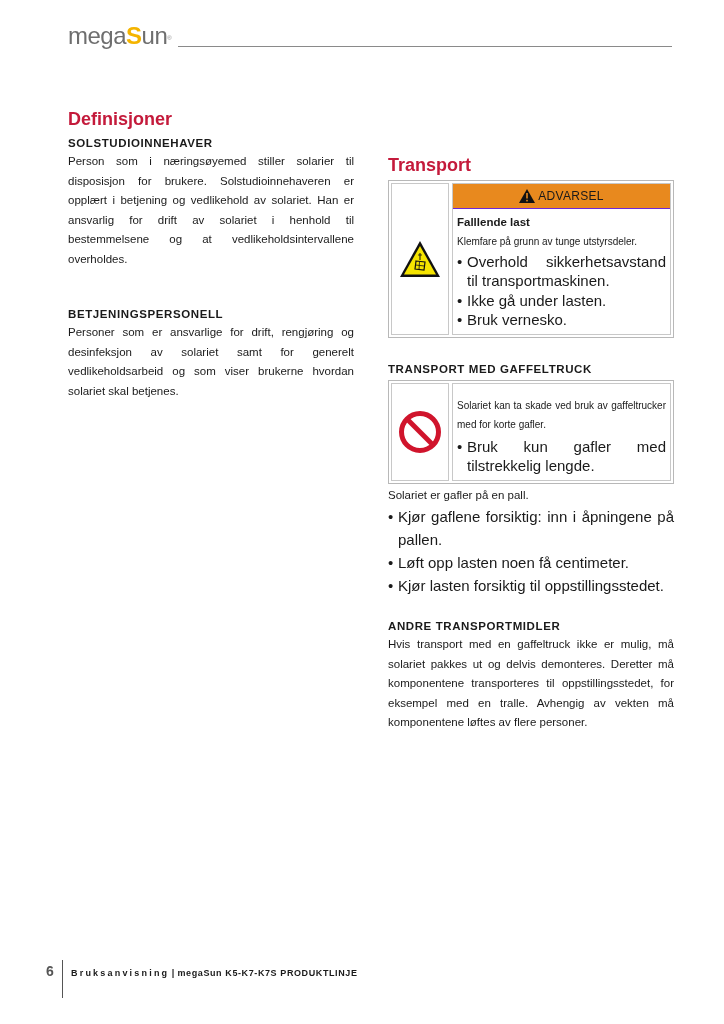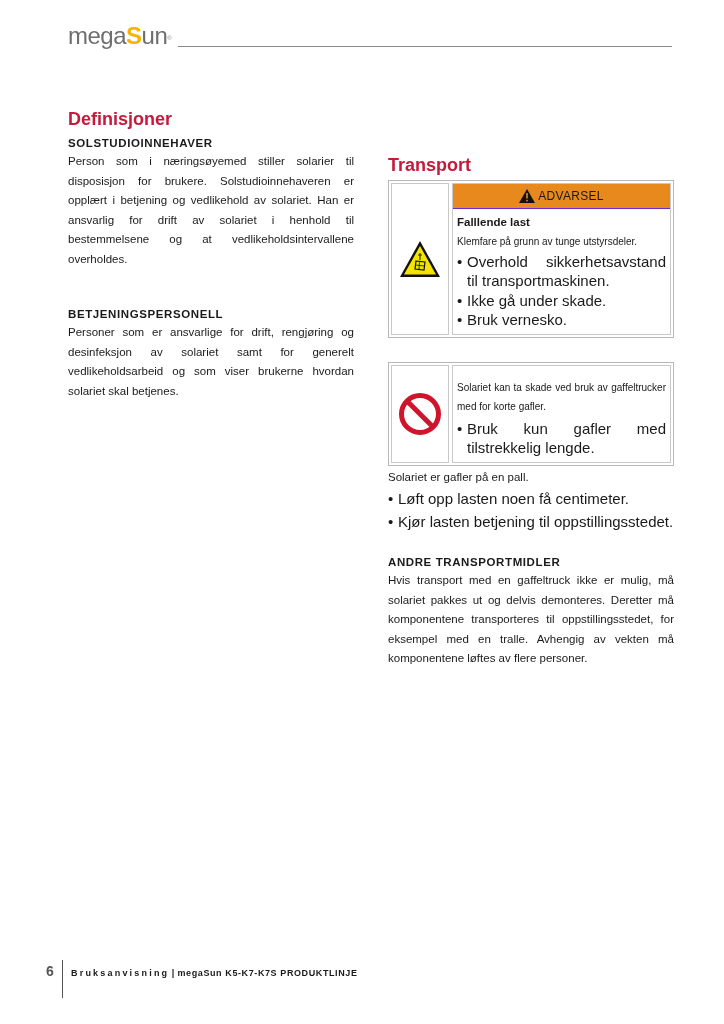--- a/index.html
+++ b/index.html
@@ -87,50 +87,52 @@
           <rect x="7.2" y="4" width="1.6" height="5.5" fill="#e8891e"></rect>
           <rect x="7.2" y="10.8" width="1.6" height="1.6" fill="#e8891e"></rect>
         </svg>
         <span>ADVARSEL</span>
       </div>
       <div class="warn-body">
         <div class="t">Falllende last</div>
         <div class="p">Klemfare på grunn av tunge utstyrsdeler.</div>
         <ul class="bl">
           <li>Overhold sikkerhetsavstand til transportmaskinen.</li>
-          <li>Ikke gå under skade.</li>
+          <li>Ikke gå under lasten.</li>
           <li>Bruk vernesko.</li>
         </ul>
       </div>
     </div>
   </div>
 
   <div style="height:22px"></div>
+  <p class="subhead">TRANSPORT MED GAFFELTRUCK</p>
 
   <div class="box" style="margin-top:2px;">
     <div class="pic">
       <svg width="44" height="44" viewBox="0 0 44 44">
         <circle cx="22" cy="22" r="18.5" fill="#fff" stroke="#d0142c" stroke-width="5"></circle>
         <line x1="9" y1="9" x2="35" y2="35" stroke="#d0142c" stroke-width="5"></line>
       </svg>
     </div>
     <div class="content">
       <div class="warn-body" style="border-top:none; padding-top:12px;">
         <div class="p">Solariet kan ta skade ved bruk av gaffeltrucker med for korte gafler.</div>
         <ul class="bl" style="margin-top:2px;">
           <li>Bruk kun gafler med tilstrekkelig lengde.</li>
         </ul>
       </div>
     </div>
   </div>
 
   <p class="para" style="margin-top:2px;">Solariet er gafler på en pall.</p>
   <ul class="bl spaced">
+    <li>Kjør gaflene forsiktig: inn i åpningene på pallen.</li>
     <li>Løft opp lasten noen få centimeter.</li>
-    <li>Kjør lasten betjening til oppstillingsstedet.</li>
+    <li>Kjør lasten forsiktig til oppstillingsstedet.</li>
   </ul>
 
   <div style="height:20px"></div>
   <p class="subhead">ANDRE TRANSPORTMIDLER</p>
   <p class="para">Hvis transport med en gaffeltruck ikke er mulig, må solariet pakkes ut og delvis demonteres. Deretter må komponentene transporteres til oppstillingsstedet, for eksempel med en tralle. Avhengig av vekten må komponentene løftes av flere personer.</p>
 </div>
 
 <div class="footer">
   <div class="num">6</div>
   <div class="vline"></div>

